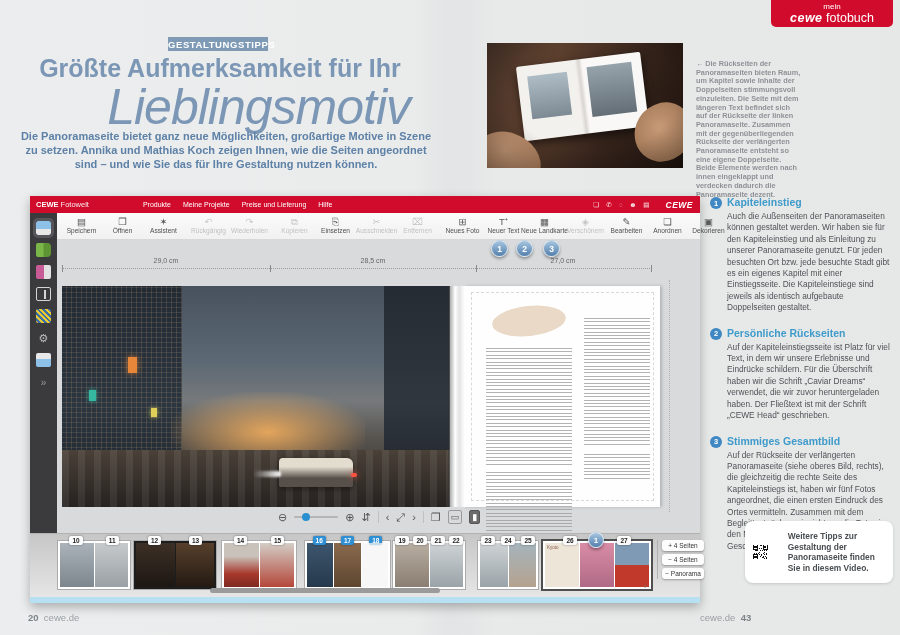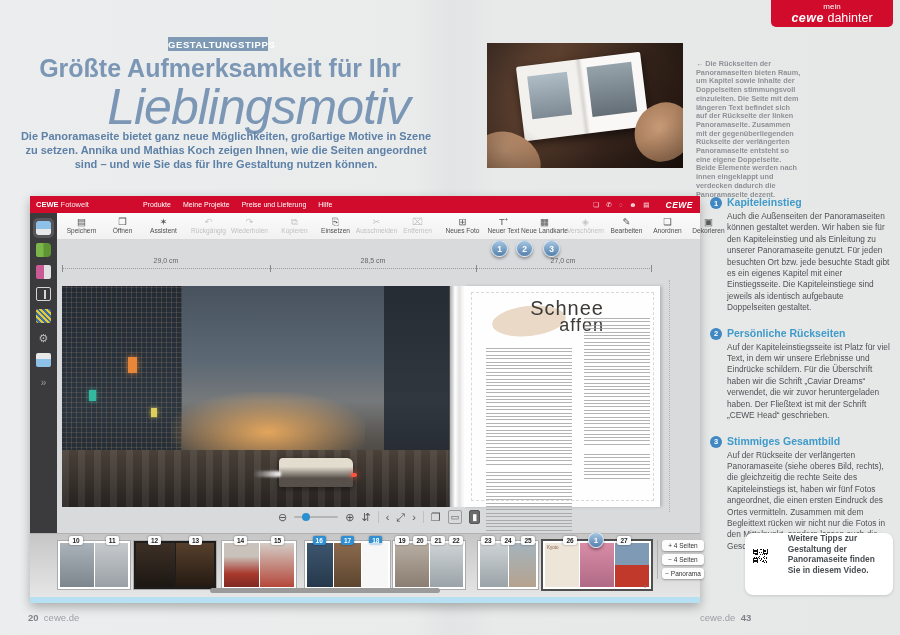--- a/index.html
+++ b/index.html
@@ -176,34 +176,34 @@
 
   
   .col3{left:710px;top:196px;width:184px;}
   .sec{position:relative;padding-left:17px;margin-bottom:13px;}
   .snum{position:absolute;left:0;top:1px;width:12px;height:12px;border-radius:50%;background:#3f88c3;
         color:#fff;font-size:7.5px;font-weight:bold;display:flex;align-items:center;justify-content:center;}
   .shead{color:#3e9bcb;font-weight:bold;font-size:10.5px;margin-bottom:3px;}
   .sbody{color:#4f5356;font-size:8.3px;line-height:11.4px;}
 
   
-  .qrbox{left:745px;top:533px;width:148px;height:62px;background:#fff;border-radius:8px;
-         box-shadow:0 1px 3px rgba(0,0,0,.15);display:flex;padding:0 8px;box-sizing:border-box;gap:20px;}
+  .qrbox{left:745px;top:521px;width:148px;height:62px;background:#fff;border-radius:8px;
+         box-shadow:0 1px 3px rgba(0,0,0,.15);display:flex;align-items:center;padding:0 8px;box-sizing:border-box;gap:20px;}
   .qrtxt{font-size:8.4px;font-weight:bold;color:#4a4e52;line-height:10.5px;}
 
   .footL{left:28px;top:612px;font-size:9.5px;color:#9aa0a4;}
   .footR{left:700px;top:612px;width:180px;text-align:left;font-size:9.5px;color:#9aa0a4;}
   .fpg{font-weight:bold;color:#7d8488;}
 </style>
 </head>
 <body>
 
 <div class="abs logo">
   <span class="l1">mein</span>
-  <span class="l2"><b>cewe</b><span> dahinter</span></span>
+  <span class="l2"><b>cewe</b><span> fotobuch</span></span>
 </div>
 
 <div class="abs badge">GESTALTUNGSTIPPS</div>
 <div class="abs t1">Größte Aufmerksamkeit für Ihr</div>
 <div class="abs t2">Lieblingsmotiv</div>
 <div class="abs intro">Die Panoramaseite bietet ganz neue Möglichkeiten, großartige Motive in Szene zu setzen. Annika und Mathias Koch zeigen Ihnen, wie die Seiten angeordnet sind – und wie Sie das für Ihre Gestaltung nutzen können.</div>
 
 <div class="abs hero">
   <div class="book">
     <div class="ph1"></div>
@@ -341,24 +341,20 @@
       <div class="tkR"></div>
       <div class="tkGlow"></div>
       <div class="tkStreet"></div>
       <div class="taxi"></div>
     </div>
     <div class="curl"></div>
 
     <div class="pgR">
       <div class="guides"></div>
       <div class="blob"></div>
-      <div class="stitle">
-        <span class="a">Schnee</span>
-        <span class="b">affen</span>
-      </div>
       <div class="txt col1a"></div>
       <div class="txt col1b"></div>
       <div class="txt col2a"></div>
       <div class="txt col2b"></div>
     </div>
     <div class="guideV" style="left:612px;"></div>
 
     <div class="zbar">
       <span>⊖</span>
       <span class="zslider"></span>

